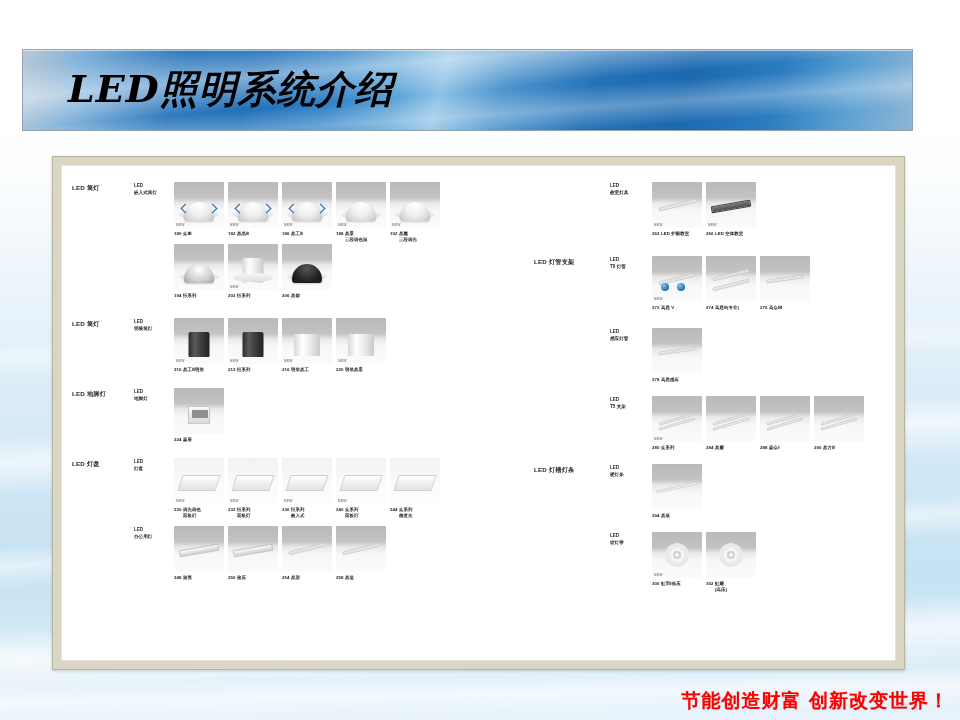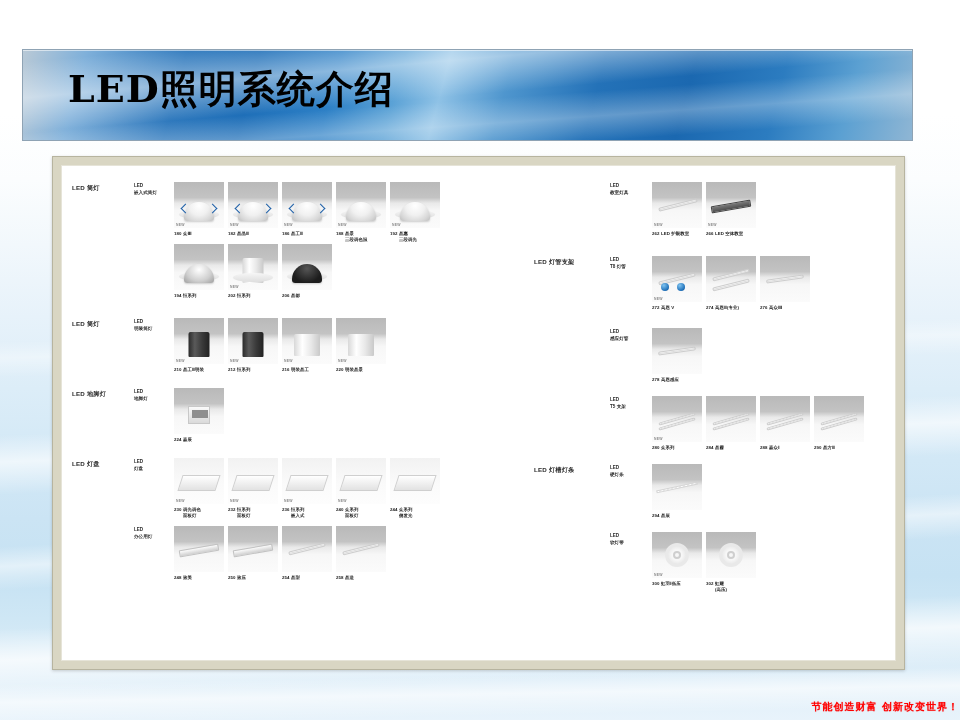--- a/index.html
+++ b/index.html
@@ -24,29 +24,30 @@
     transform-origin:center;
   }
   .cb1 { top:415px; height:60px; transform:rotate(-2.4deg); opacity:.75; }
   .cb2 { top:520px; height:44px; transform:rotate(-3.2deg); opacity:.6; }
   .cb3 { top:612px; height:70px; transform:rotate(-2deg); opacity:.85; }
   .cb4 { top:330px; height:36px; transform:rotate(-1.4deg); opacity:.45; }
   .cb5 { top:676px; height:40px; transform:rotate(-1deg); opacity:.7; }
 
   
   #title-banner {
-    position:absolute; left:22px; top:49px; width:891px; height:92px;
+    position:absolute; left:22px; top:49px; width:891px; height:82px;
     border:1px solid #8fa3b4;
     background:
       linear-gradient(105deg,
         #b9c9d6 0%, #7fb0da 7%, #2f79bd 18%, #1f6fb8 26%,
         #2d80c6 35%, #5ba2d6 42%, #8fc2e6 47%, #4f96ce 54%,
         #2472b8 64%, #1b68b0 74%, #2c7cc0 84%, #5ba0d2 92%, #8fb6d4 100%);
     box-shadow:inset 0 1px 0 rgba(255,255,255,.55);
     overflow:hidden;
+    font-style:italic;
   }
   #title-banner::before{
     content:""; position:absolute; left:-5%; top:-30%; width:110%; height:80%;
     background:linear-gradient(to bottom, rgba(255,255,255,0), rgba(255,255,255,.45), rgba(255,255,255,0));
     transform:rotate(-5deg);
   }
   #title-banner::after{
     content:""; position:absolute; left:-5%; top:55%; width:110%; height:55%;
     background:linear-gradient(to bottom, rgba(255,255,255,0), rgba(255,255,255,.30), rgba(255,255,255,0));
     transform:rotate(-4deg);
@@ -132,23 +133,23 @@
     border-radius:50%; border:3px solid #e9e9e9; background:radial-gradient(circle,#f7f7f7 40%,#dcdcdc 100%);}
   .coil::after{ content:""; position:absolute; inset:5px; border-radius:50%; border:2px solid #cfcfcf;}
   .blue-dot { position:absolute; width:8px; height:8px; border-radius:50%;
     background:radial-gradient(circle at 35% 30%, #7fc3f0, #1e6fb8 70%, #124a80); }
   .sq-plate { position:absolute; left:50%; top:40%; width:22px; height:18px; transform:translateX(-50%);
     background:linear-gradient(to bottom,#fafafa,#dadada); border:.6px solid #c8c8c8;}
   .sq-plate::after{content:"";position:absolute;left:3px;top:3px;width:16px;height:8px;background:#8f8f8f;}
 
   
   #footer-slogan {
-    position:absolute; right:1px; bottom:6px;
+    position:absolute; right:11px; bottom:6px;
     font-family:"DejaVu Serif","Liberation Serif",serif;
-    font-weight:bold; font-size:10px; color:#ff0000;
+    font-weight:bold; font-size:19px; color:#ff0000;
     letter-spacing:1px; white-space:nowrap;
     text-shadow:0 0 1px rgba(255,0,0,.4);
     text-align:center;
   }
 </style>
 </head>
 <body>
 
 <div id="sky">
   <div class="cloudband cb4"></div>

